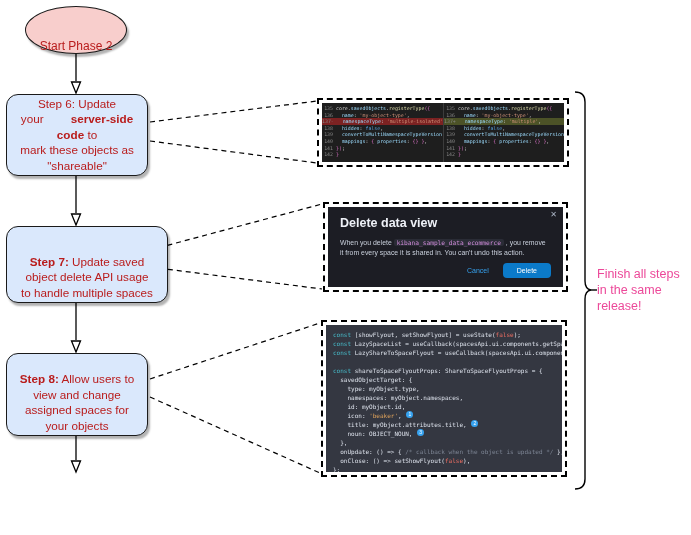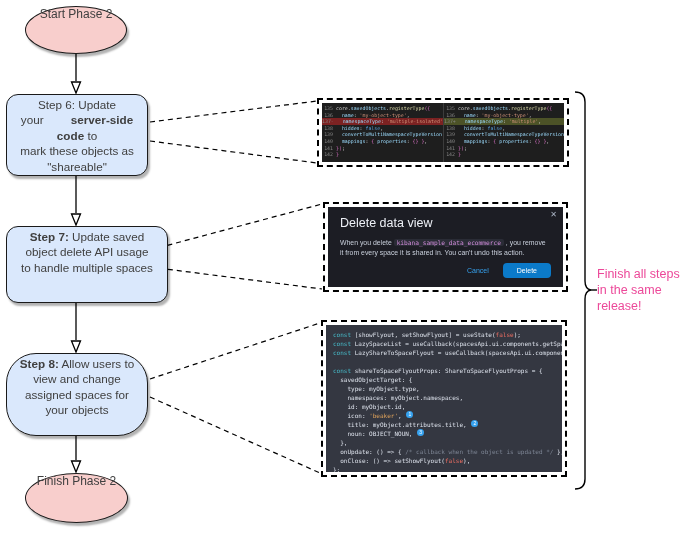--- a/index.html
+++ b/index.html
@@ -1,22 +1,22 @@
 <!DOCTYPE html>
 <html><head>
 <meta charset="utf-8">
 <style>
   html,body{margin:0;padding:0;background:#fff;}
   #canvas{position:relative;width:691px;height:535px;background:#fff;
     font-family:"Liberation Sans",sans-serif;overflow:hidden;}
   svg.overlay{position:absolute;left:0;top:0;width:691px;height:535px;pointer-events:none;}
 
   
-  .node{position:absolute;display:flex;align-items:flex-start;justify-content:center;
-    text-align:center;color:#404040;box-sizing:border-box;
+  .node{position:absolute;display:flex;align-items:flex-end;justify-content:center;
+    text-align:center;color:#b91c1c;box-sizing:border-box;
     box-shadow:2px 3px 2px rgba(0,0,0,0.30);}
   .ellipse{background:#f8cecc;border:1.5px solid #1a1a1a;border-radius:50%;font-size:12px;}
   .stepbox{background:#dae8fc;border:1.5px solid #1a1a1a;border-radius:12px;
     font-size:11.7px;line-height:1.32;white-space:pre-line;padding:2px 3px;}
 
   
   .note{position:absolute;left:597px;top:266px;width:86px;font-size:12.5px;line-height:1.28;
     color:#ec4899;white-space:pre-line;}
 
   
@@ -32,21 +32,21 @@
   .crow{display:flex;white-space:pre;font-family:"DejaVu Sans Mono",monospace;
     font-size:4.9px;line-height:6.6px;height:6.6px;overflow:hidden;}
   .crow .gut{flex:0 0 14px;color:#858585;text-align:right;padding-right:3px;box-sizing:border-box;}
   .crow.rem{background:#7c2222;}
   .crow.add{background:#4c5227;}
   .t-pl{color:#d4d4d4}.t-prop{color:#9cdcfe}.t-str{color:#ce9178}
   .t-kw{color:#569cd6}.t-fn{color:#dcdcaa}.t-pink{color:#d16dbe}
 
   
   .modal{position:relative;width:100%;height:100%;background:#1c1d24;color:#d4dae5;overflow:hidden;}
-  .modal-title{position:absolute;left:12px;top:9px;font-size:12.5px;font-weight:normal;color:#eef1f7;}
+  .modal-title{position:absolute;left:12px;top:9px;font-size:12.5px;font-weight:bold;color:#eef1f7;}
   .modal-body{position:absolute;left:12px;top:31px;right:14px;font-size:6.9px;line-height:9.5px;color:#c9d0dc;}
   .chip{font-family:"DejaVu Sans Mono",monospace;font-size:6.2px;background:#2a2c36;
     color:#cf8ad8;padding:0 3px;border-radius:2px;}
   .modal-close{position:absolute;right:6px;top:3px;font-size:8px;color:#aab4c4;cursor:default;}
   .modal-actions{position:absolute;right:12px;bottom:9px;display:flex;align-items:center;gap:14px;}
   .btn-cancel{font-size:7px;color:#36a2ef;background:none;border:none;padding:0;
     font-family:"Liberation Sans",sans-serif;}
   .btn-delete{font-size:7px;color:#fff;background:#0b7ac9;border:none;border-radius:4px;
     padding:4px 14px;font-family:"Liberation Sans",sans-serif;}
 
@@ -103,30 +103,27 @@
 mark these objects as
 "shareable"</span></span>
   </div>
 
   <div class="node stepbox" style="left:6px;top:226px;width:162px;height:77px;">
     <span><span style="font-weight: bold;">Step 7:</span><span> Update saved
 object delete API usage
 to handle multiple spaces</span></span>
   </div>
 
-  <div class="node stepbox" style="left:6px;top:353px;width:142px;height:83px;border-radius:30px;">
+  <div class="node stepbox" style="left:6px;top:353px;width:142px;height:83px;">
     <span><span style="font-weight: bold;">Step 8:</span><span> Allow users to
 view and change
 assigned spaces for
 your objects</span></span>
   </div>
 
-  <div class="node ellipse" style="left:25px;top:473px;width:103px;height:50px;">
-    <span>Finish Phase 2</span>
-  </div>
 
   <div class="note">Finish all steps
 in the same
 release!</div>
 
   <div class="frame" id="frame-diff">
     <div class="diffwrap">
       <div class="pane">
           <div class="crow"><span class="gut">135</span><span class="t-pl">core.</span><span class="t-prop">savedObjects</span><span class="t-pl">.</span><span class="t-fn">registerType</span><span class="t-pink">({</span></div>
           <div class="crow"><span class="gut">136</span><span class="t-prop">  name</span><span class="t-pl">: </span><span class="t-str">'my-object-type'</span><span class="t-pl">,</span></div>

